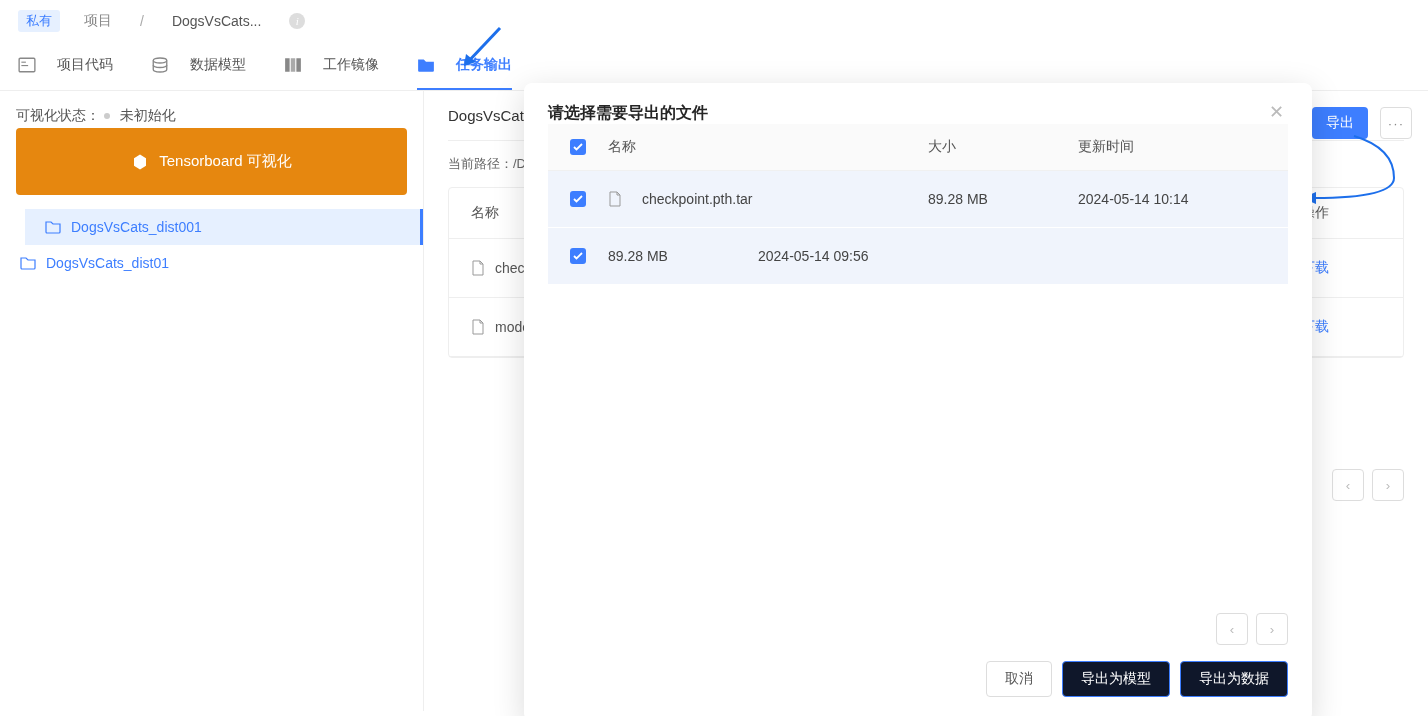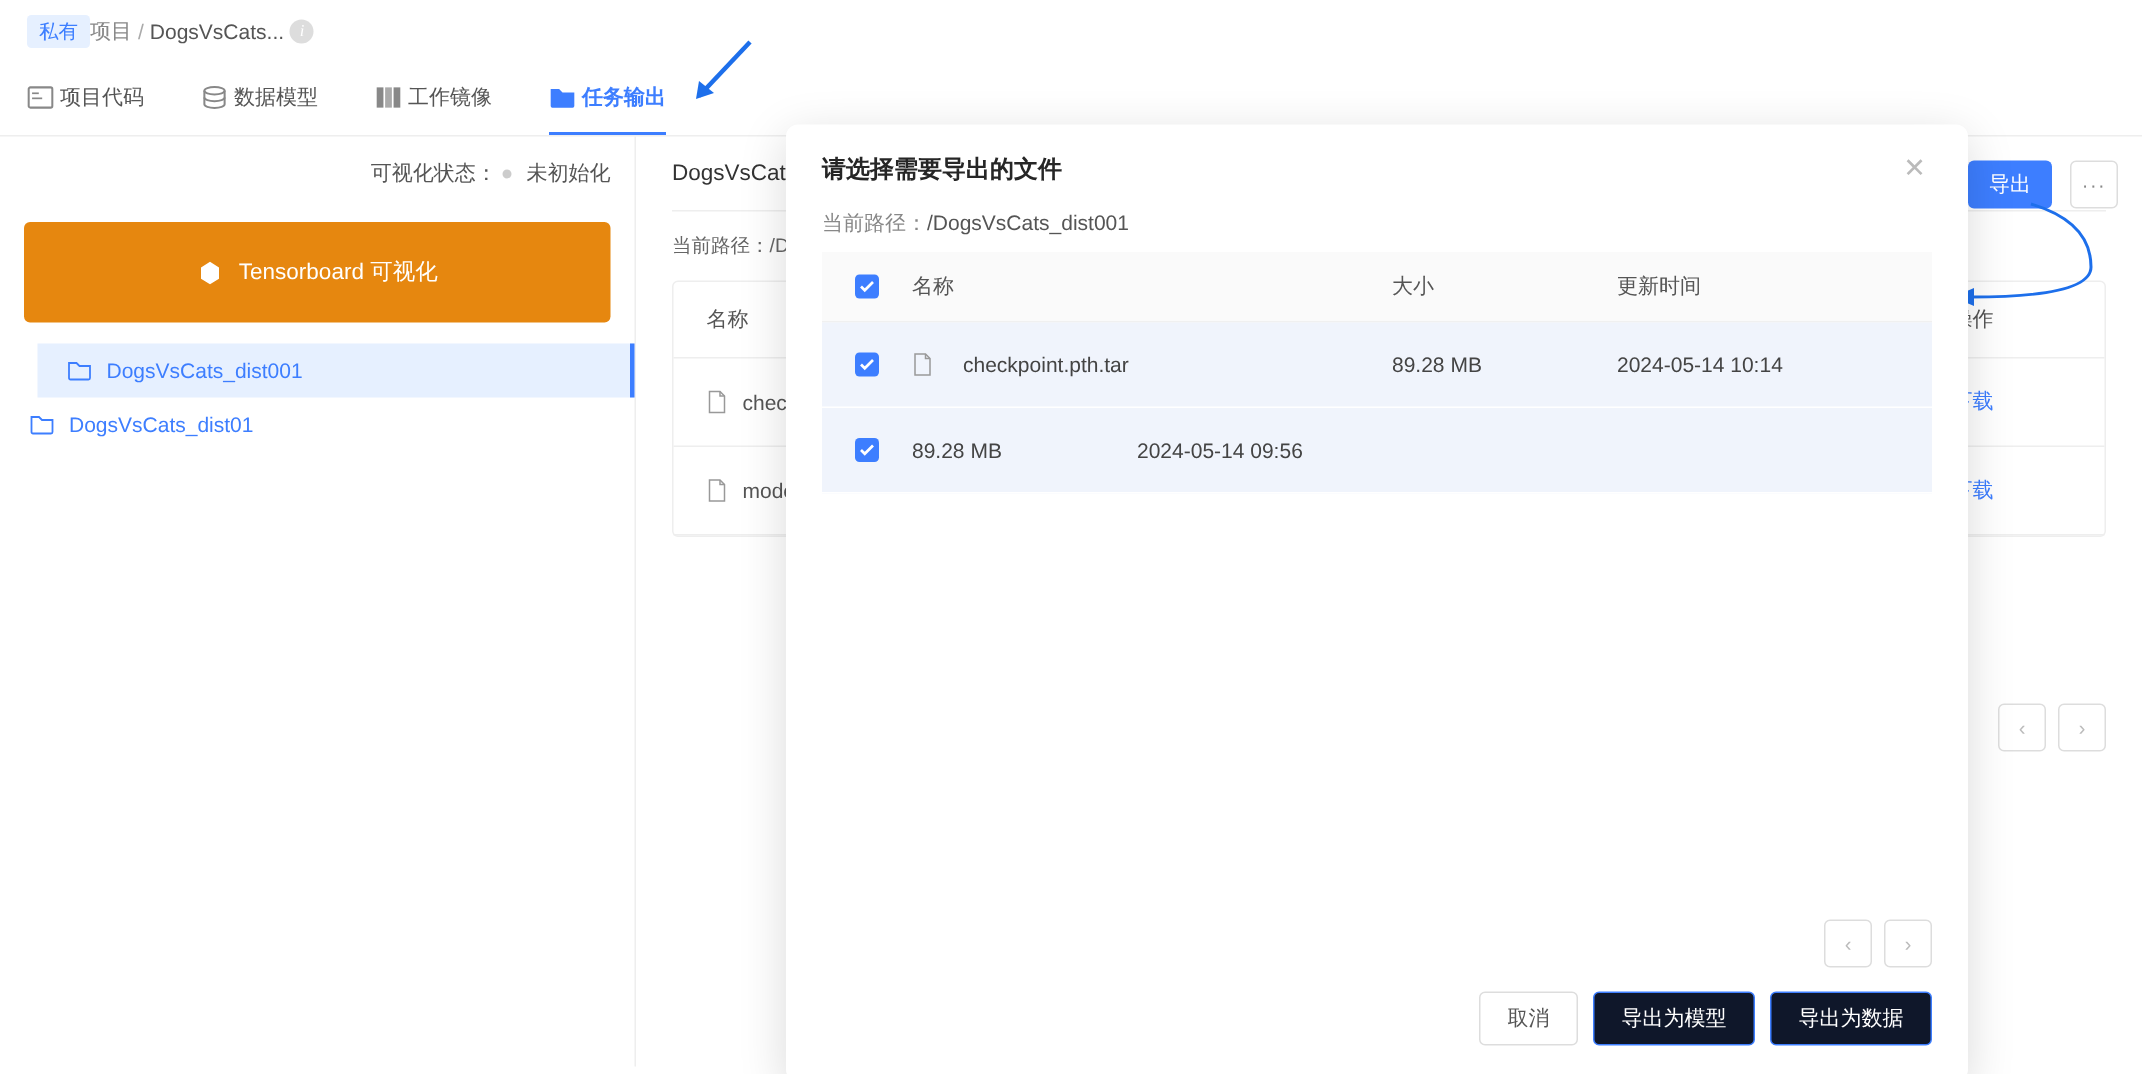--- a/index.html
+++ b/index.html
@@ -1,35 +1,35 @@
 <!DOCTYPE html>
 <html><head>
   <meta charset="utf-8">
   <style>
     * { margin: 0; padding: 0; box-sizing: border-box; }
     body { font-family: -apple-system, BlinkMacSystemFont, "Segoe UI", "PingFang SC", "Microsoft YaHei", sans-serif; font-size: 14px; color: #333; background: #fff; width: 1428px; height: 716px; overflow: hidden; position: relative; }
     
     
-    .breadcrumb { display: flex; align-items: center; padding: 10px 18px; gap: 0; }
+    .breadcrumb { display: flex; align-items: center; padding: 10px 18px; gap: 24px; }
     .privacy-tag { background: #e6f0ff; color: #3d7eff; padding: 2px 8px; border-radius: 3px; font-size: 13px; }
     .breadcrumb-sep { color: #aaa; margin: 0 4px; }
     .breadcrumb-text { color: #888; }
     .breadcrumb-current { color: #555; }
     .info-icon { width: 16px; height: 16px; border-radius: 50%; background: #ddd; color: #fff; display: inline-flex; align-items: center; justify-content: center; font-size: 11px; margin-left: 4px; font-style: italic; font-family: serif; }
     
     
     .tabs { display: flex; border-bottom: 1px solid #eee; padding: 0 18px; }
-    .tab { display: flex; align-items: center; gap: 4px; padding: 14px 0; margin-right: 38px; color: #555; cursor: pointer; border-bottom: 2px solid transparent; }
+    .tab { display: flex; align-items: center; gap: 21px; padding: 14px 0; margin-right: 38px; color: #555; cursor: pointer; border-bottom: 2px solid transparent; }
     .tab.active { color: #3d7eff; font-weight: 600; border-bottom: 2px solid #3d7eff; }
     .tab-icon { width: 18px; height: 18px; display: inline-flex; align-items: center; justify-content: center; }
     
     
     .main { display: flex; height: calc(100% - 96px); }
     .sidebar { width: 424px; border-right: 1px solid #eee; padding: 16px; }
-    .vis-status { color: #555; margin-bottom: 23px; text-align: right; }
+    .vis-status { color: #555; margin-bottom: 3px; }
     .status-dot { display: inline-block; width: 6px; height: 6px; background: #ccc; border-radius: 50%; margin-right: 6px; vertical-align: middle; }
     .tensorboard-btn { background: #e6870f; color: #fff; border: none; width: 100%; padding: 24px; border-radius: 4px; font-size: 15px; cursor: pointer; display: flex; align-items: center; justify-content: center; gap: 10px; }
     .tb-icon { width: 18px; height: 18px; }
     
     .folder-list { margin: 14px -16px 0; }
     .folder-item { display: flex; align-items: center; gap: 10px; padding: 10px 20px; color: #3d7eff; cursor: pointer; }
     .folder-item.selected { background: #e6f0ff; border-right: 3px solid #3d7eff; margin-left: 25px; }
     .folder-icon { width: 16px; height: 14px; }
     
     
@@ -205,23 +205,20 @@
     <path d="M60 8 Q100 20 100 50 Q100 70 20 70" stroke="#1d6feb" stroke-width="2" fill="none"></path>
     <path d="M8 70 L22 64 L22 76 Z" fill="#1d6feb"></path>
   </svg>
 
 <div class="modal-overlay">
   <div class="modal">
     <div class="modal-header">
       <div class="modal-title">请选择需要导出的文件</div>
       <button class="modal-close">✕</button>
     </div>
-    <div class="modal-path">
-      <span>当前路径：</span><span>/DogsVsCats_dist001</span>
-    </div>
     <div class="modal-table">
       <div class="modal-table-header">
         <div class="m-col-check">
           <span class="checkbox">
               <svg viewBox="0 0 10 10">
                 <path d="M1 5l2.5 2.5L9 2" stroke="#fff" stroke-width="1.8" fill="none"></path>
               </svg>
             </span>
         </div>
         <div class="m-col-name">名称</div>

